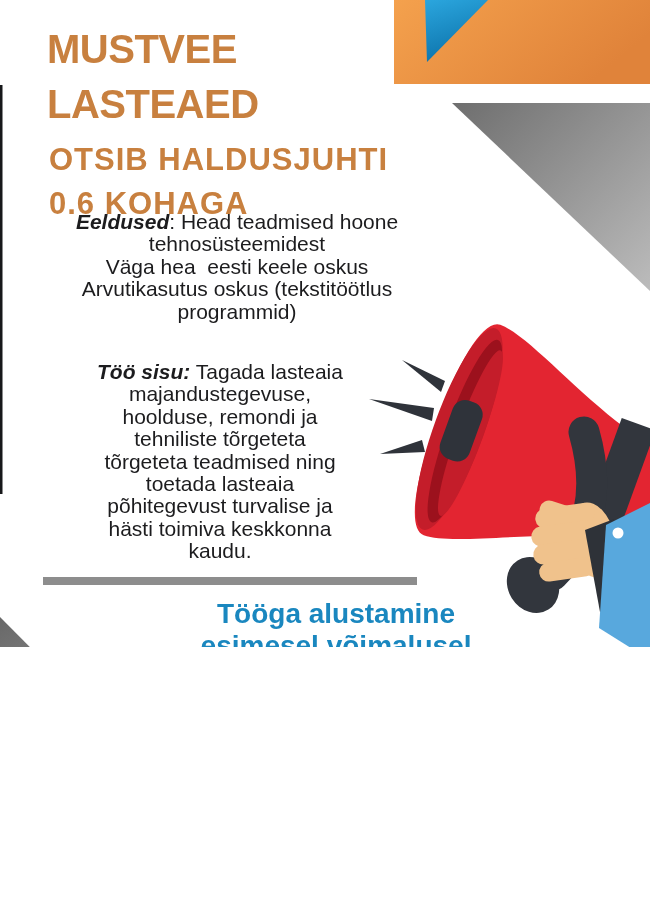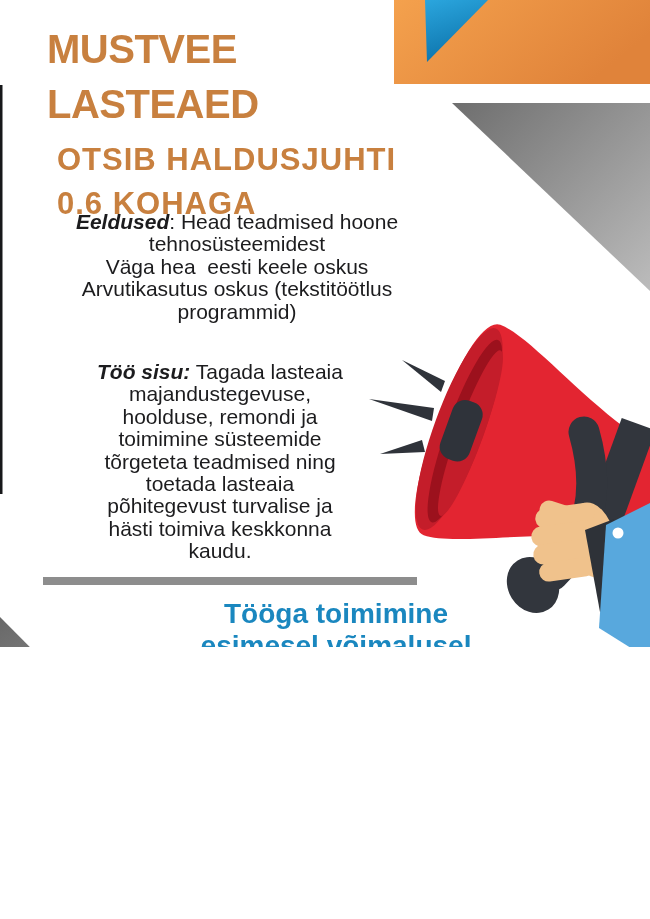--- a/index.html
+++ b/index.html
@@ -4,21 +4,21 @@
 <style>
   html,body{margin:0;padding:0;background:#ffffff;}
   .canvas{
     position:relative;width:650px;height:647px;overflow:hidden;background:#ffffff;
     font-family:"Liberation Sans","DejaVu Sans",sans-serif;
   }
   .layer{position:absolute;left:0;top:0;}
   .txt{position:absolute;z-index:2;}
   .title-block{left:47px;top:22px;color:var(--c-title_orange,#c8803f);font-weight:bold;}
   .title-line{font-size:40px;line-height:55px;letter-spacing:-0.5px;white-space:pre;}
-  .subtitle-block{left:57px;top:138px;color:var(--c-title_orange,#c8803f);font-weight:bold;}
+  .subtitle-block{left:49px;top:138px;color:var(--c-title_orange,#c8803f);font-weight:bold;}
   .subtitle-line{font-size:31px;line-height:44px;letter-spacing:1px;white-space:pre;}
   .body-block{color:var(--c-body_ink,#1c1c1e);font-size:21px;line-height:22.4px;text-align:center;}
   .req-block{left:12px;top:211px;width:450px;text-align:center;}
   .job-block{left:10px;top:361px;width:420px;}
   .t-line{white-space:pre-wrap;}
   .lead{font-weight:bold;font-style:italic;}
   .divider{position:absolute;left:43px;top:577px;width:374px;height:8px;background:#8d8d8d;z-index:2;}
   .start-block{left:136px;top:598px;width:400px;text-align:center;color:var(--c-start_blue,#1a87bf);
     font-weight:bold;font-size:28px;line-height:32px;}
   .cv-block{left:18px;top:731px;color:var(--c-cv_pink,#f85f6c);font-weight:bold;
@@ -127,32 +127,32 @@
     <div class="t-line">tehnosüsteemidest</div>
     <div class="t-line">Väga hea  eesti keele oskus</div>
     <div class="t-line">Arvutikasutus oskus (tekstitöötlus</div>
     <div class="t-line">programmid)</div>
   </div>
 
   <div class="txt body-block job-block">
     <div class="t-line"><span class="lead">Töö sisu:</span><span> Tagada lasteaia</span></div>
     <div class="t-line">majandustegevuse,</div>
     <div class="t-line">hoolduse, remondi ja</div>
-    <div class="t-line">toimimine süsteemide</div>
+    <div class="t-line">tehniliste tõrgeteta</div>
     <div class="t-line">tõrgeteta teadmised ning</div>
     <div class="t-line">toetada lasteaia</div>
     <div class="t-line">põhitegevust turvalise ja</div>
     <div class="t-line">hästi toimiva keskkonna</div>
     <div class="t-line">kaudu.</div>
   </div>
 
   <div class="divider"></div>
 
   <div class="txt start-block">
-    <div>Tööga toimimine</div>
+    <div>Tööga alustamine</div>
     <div>esimesel võimalusel</div>
   </div>
 
   <div class="txt cv-block">
     <div>Cv saata aadressil:</div>
     
   </div>
 
   <div class="txt info-line">Info: +372 5884 5816</div>
 

